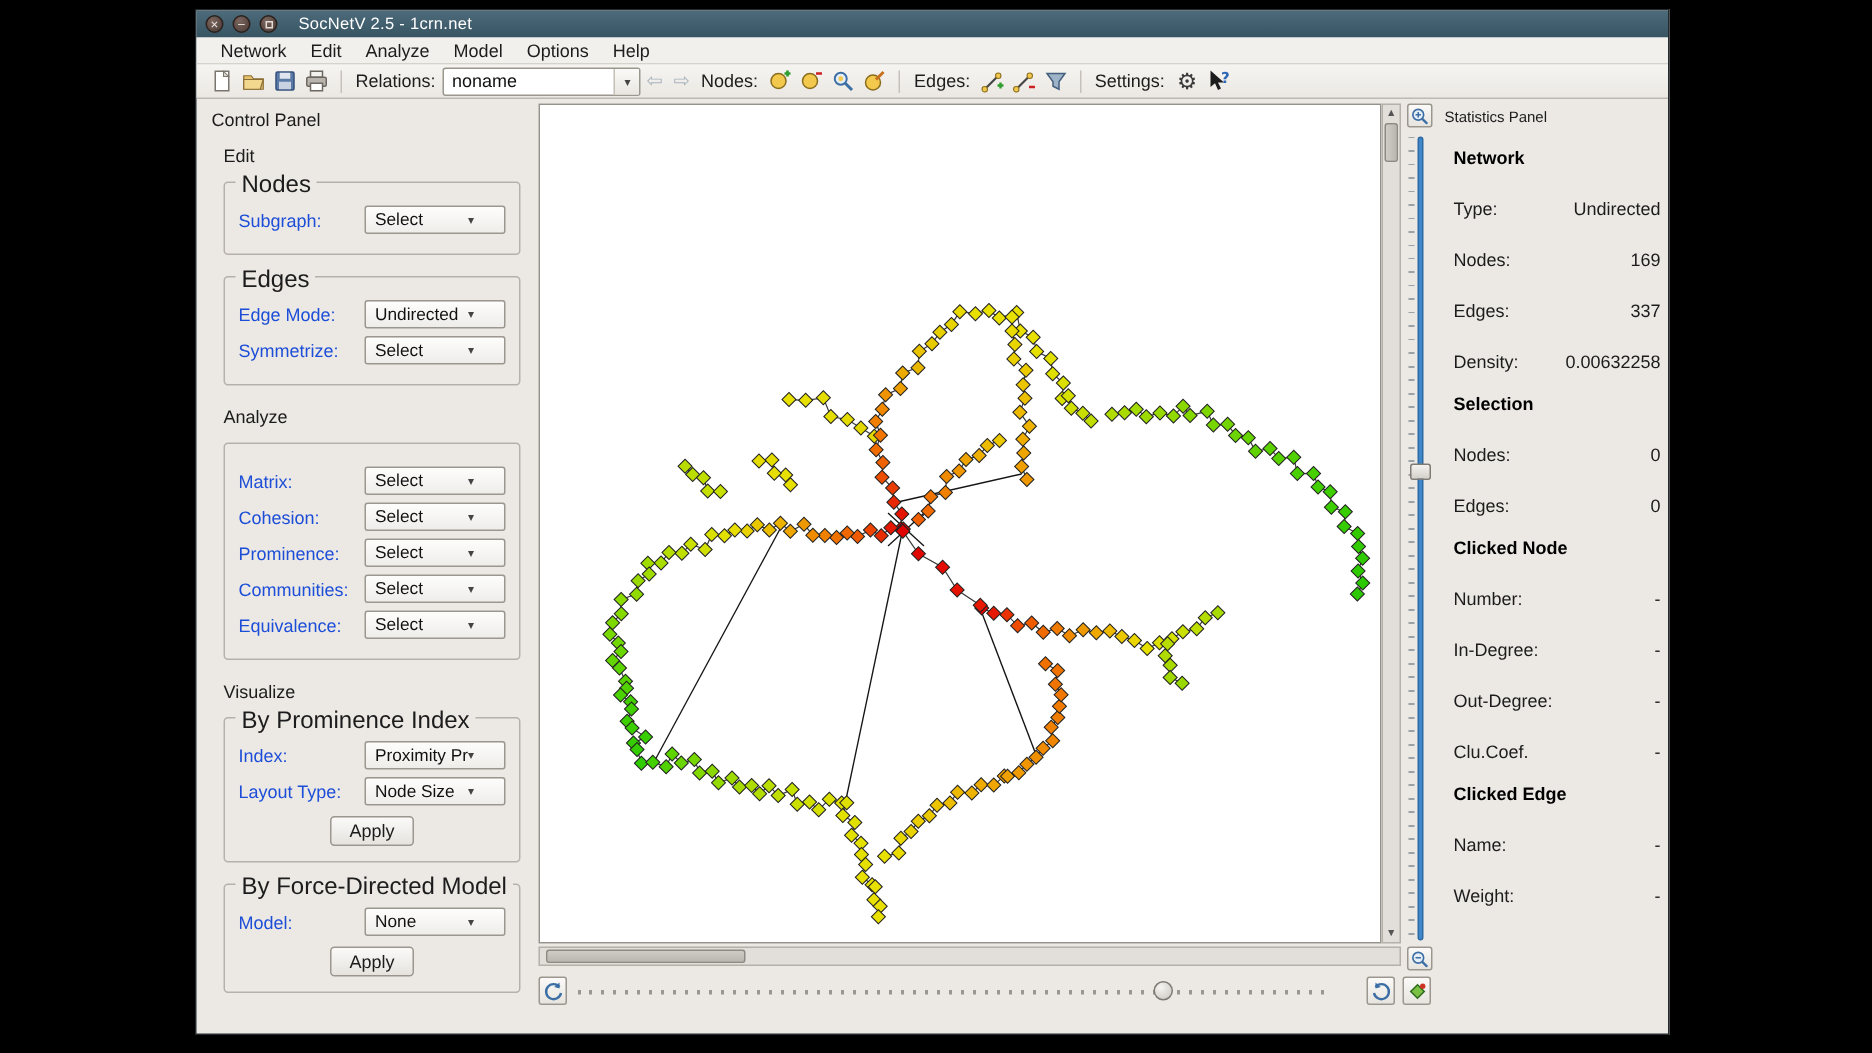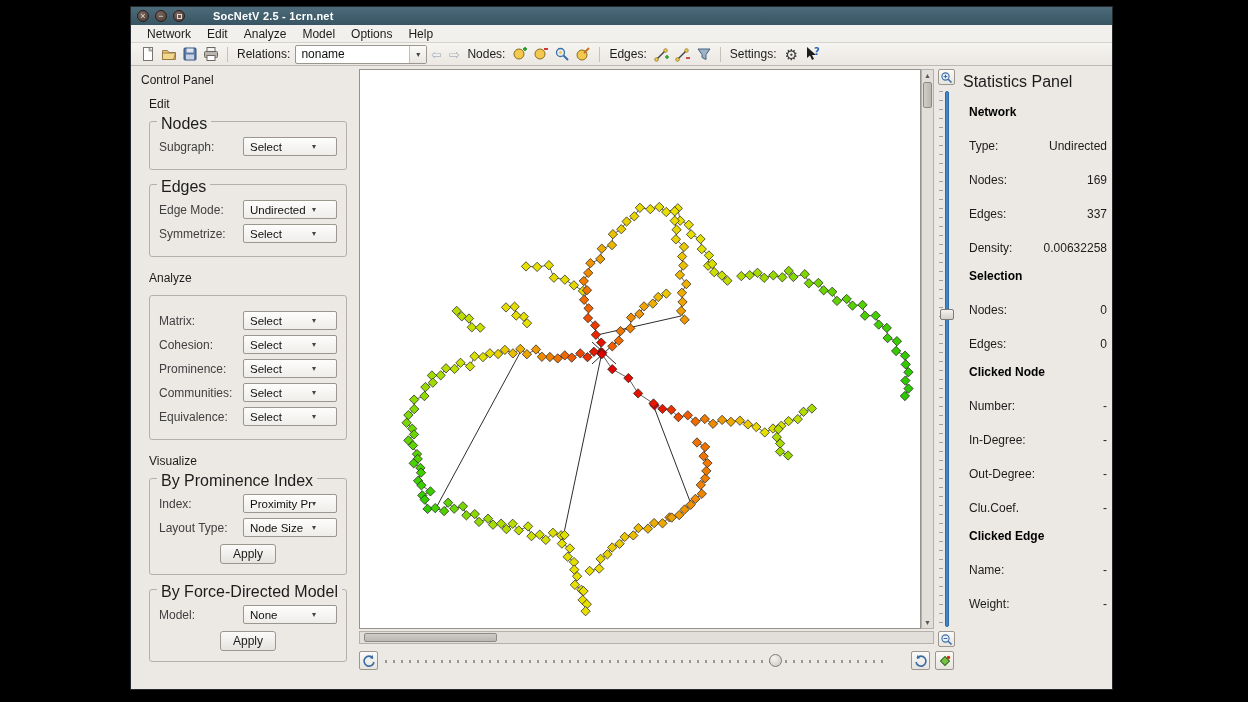--- a/index.html
+++ b/index.html
@@ -3,21 +3,21 @@
 <meta charset="utf-8">
 <style>
   * { margin:0; padding:0; box-sizing:border-box; }
   body { background:#000; font-family:"Liberation Sans","DejaVu Sans",sans-serif; width:1248px; height:702px; overflow:hidden; position:relative; }
 
   #window { position:absolute; left:130px; top:6px; width:983px; height:684px; background:#ece9e4; border:1px solid #23292c; }
 
   
   .titlebar { position:absolute; left:0; top:0; width:100%; height:18px; background:linear-gradient(#4d6b7a,#375463); display:flex; align-items:center; }
   .tb-btn { width:12px; height:12px; border-radius:50%; background:radial-gradient(circle at 35% 30%, #7a655e, #4a3a34); border:1px solid #2b211d; margin-left:6px; color:#e4ddd7; font-size:9px; line-height:10px; text-align:center; cursor:default; }
-  .tb-title { color:#fff; font-size:11px; font-weight:bold; margin-left:28px; letter-spacing:.2px; }
+  .tb-title { color:#fff; font-size:11px; font-weight:normal; margin-left:14px; letter-spacing:.2px; }
 
   
   .menubar { position:absolute; left:0; top:18px; width:100%; height:18px; background:#f2f0ed; border-bottom:1px solid #d6d2cc; display:flex; align-items:center; padding-left:8px; }
   .menu-item { font-size:12px; color:#1c1c1c; padding:0 8px; line-height:18px; }
 
   
   .toolbar { position:absolute; left:0; top:36px; width:100%; height:23px; background:linear-gradient(#f6f4f1,#ebe8e3); border-bottom:1px solid #bdb9b2; display:flex; align-items:center; padding-left:7px; }
   .tool-btn { width:20px; height:19px; display:flex; align-items:center; justify-content:center; border:1px solid transparent; border-radius:2px; margin-right:1px; }
   .tool-sep { width:1px; height:15px; background:#c6c2bb; margin:0 5px; }
   .tool-label { font-size:12px; color:#1c1c1c; margin:0 5px 0 4px; }
@@ -27,42 +27,42 @@
   .nav-arrow { font-size:13px; color:#a8b4bc; width:18px; text-align:center; }
   .gear-glyph { font-size:15px; color:#3a3a3a; line-height:15px; }
 
   
   .cp { position:absolute; left:8px; top:62px; width:216px; }
   .cp-title { font-size:12px; color:#1c1c1c; margin:4px 0 10px 2px; }
   .cp-label { font-size:12px; color:#1c1c1c; margin:10px 0 10px 10px; }
   .group { border:1px solid #b5b1aa; border-radius:3px; margin:0 8px 14px 10px; padding:10px 9px 8px 9px; position:relative; background:transparent; }
   .group-title { position:absolute; top:-7px; left:7px; background:#ece9e4; padding:0 4px; font-size:16px; color:#1c1c1c; }
   .row { display:flex; justify-content:space-between; align-items:center; margin:5px 0; }
-  .row .lbl { font-size:12px; color:#404040; }
+  .row .lbl { font-size:12px; color:#1d4ed8; }
   .combo { width:94px; height:19px; border:1px solid #9b978f; border-radius:2px; background:linear-gradient(#fdfdfc,#efedea); display:flex; align-items:center; justify-content:space-between; padding:0 20px 0 6px; }
   .combo .ctext { font-size:11.5px; color:#111; white-space:nowrap; overflow:hidden; max-width:76px; }
   .combo .carr { font-size:8px; color:#444; }
   .apply-btn { display:block; margin:7px auto 2px auto; width:56px; height:20px; font-size:12px; color:#1c1c1c; background:linear-gradient(#fbfaf9,#e6e3de); border:1px solid #9b978f; border-radius:3px; text-align:center; line-height:18px; }
   .canvas { position:absolute; left:228px; top:62px; width:562px; height:560px; background:#fff; border:1px solid #96928c; }
   .vscroll { position:absolute; left:790px; top:62px; width:13px; height:560px; background:#e2dfda; border:1px solid #b5b1aa; }
   .vscroll .thumb { position:absolute; left:1px; top:12px; width:9px; height:26px; background:linear-gradient(90deg,#cfccc6,#bab6b0); border:1px solid #8d8983; border-radius:2px; }
   .scroll-arrow { position:absolute; width:11px; height:11px; font-size:7px; color:#555; text-align:center; line-height:11px; }
   .hscroll { position:absolute; left:228px; top:624px; width:575px; height:13px; background:#e2dfda; border:1px solid #b5b1aa; }
   .hscroll .thumb { position:absolute; top:1px; left:4px; width:133px; height:9px; background:linear-gradient(#cfccc6,#bab6b0); border:1px solid #8d8983; border-radius:2px; }
 
   
   .zoomcol { position:absolute; left:807px; top:62px; width:18px; height:578px; }
   .zoom-btn { position:absolute; left:0; width:17px; height:16px; background:linear-gradient(#fbfaf8,#e7e4df); border:1px solid #9b978f; border-radius:2px; display:flex; align-items:center; justify-content:center; }
   .zoom-groove { position:absolute; left:7px; top:22px; width:4px; height:536px; background:#3f87c9; border:1px solid #2f6ba3; border-radius:2px; }
   .zoom-ticks { position:absolute; left:1px; top:22px; width:4px; height:536px; background:repeating-linear-gradient(#9aa2a8 0 1px, transparent 1px 9px); }
   .zoom-handle { position:absolute; left:2px; top:240px; width:14px; height:11px; background:linear-gradient(#f4f2ef,#d4d0ca); border:1px solid #7e7a74; border-radius:2px; }
 
   
   .sp { position:absolute; left:830px; top:62px; width:146px; }
-  .sp-title { font-size:16px; color:#1c1c1c; margin:4px 0 12px 2px; }
+  .sp-title { font-size:10px; color:#1c1c1c; margin:4px 0 12px 2px; }
   .sp-sec-title { font-size:12px; font-weight:bold; color:#000; margin:14px 0 6px 8px; }
   .sp-row { display:flex; justify-content:space-between; font-size:12px; color:#1c1c1c; margin:20px 0 3px 8px; }
   .sp-row .val { text-align:right; }
 
   
   .bottomrow { position:absolute; left:228px; top:644px; width:596px; height:20px; }
   .br-btn { position:absolute; top:0; width:19px; height:19px; background:linear-gradient(#fbfaf8,#e7e4df); border:1px solid #9b978f; border-radius:2px; display:flex; align-items:center; justify-content:center; }
   .br-groove { position:absolute; left:26px; right:72px; top:9px; height:3px; background:repeating-linear-gradient(90deg,#9b978f 0 2px, transparent 2px 8px); }
   .br-handle { position:absolute; top:3px; left:410px; width:13px; height:13px; border-radius:50%; background:radial-gradient(circle at 35% 30%, #f6f4f1, #c9c5bf); border:1px solid #7e7a74; }
 

